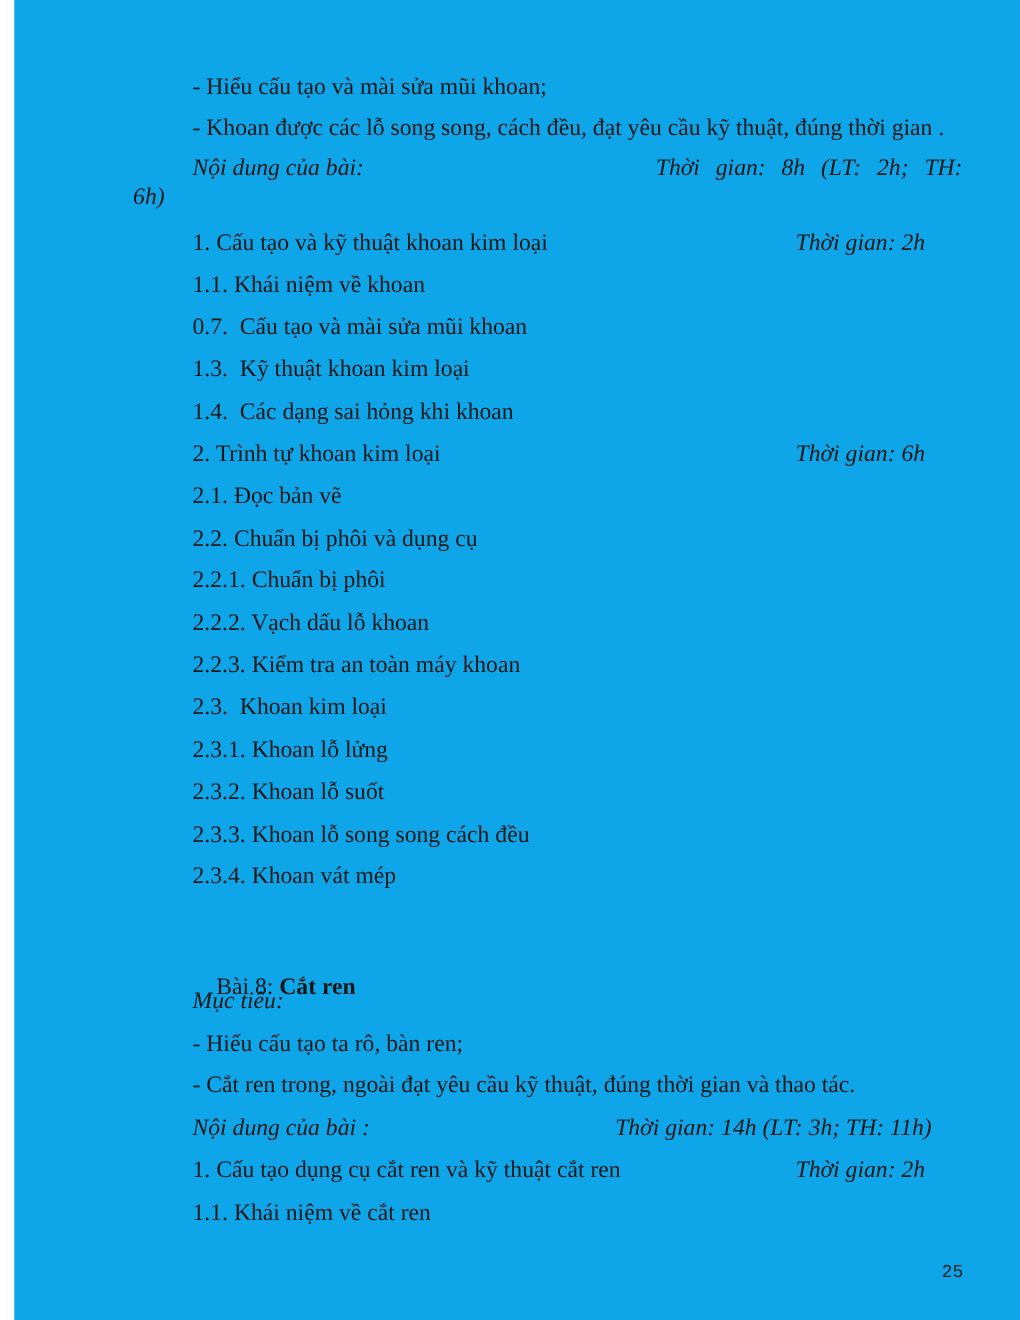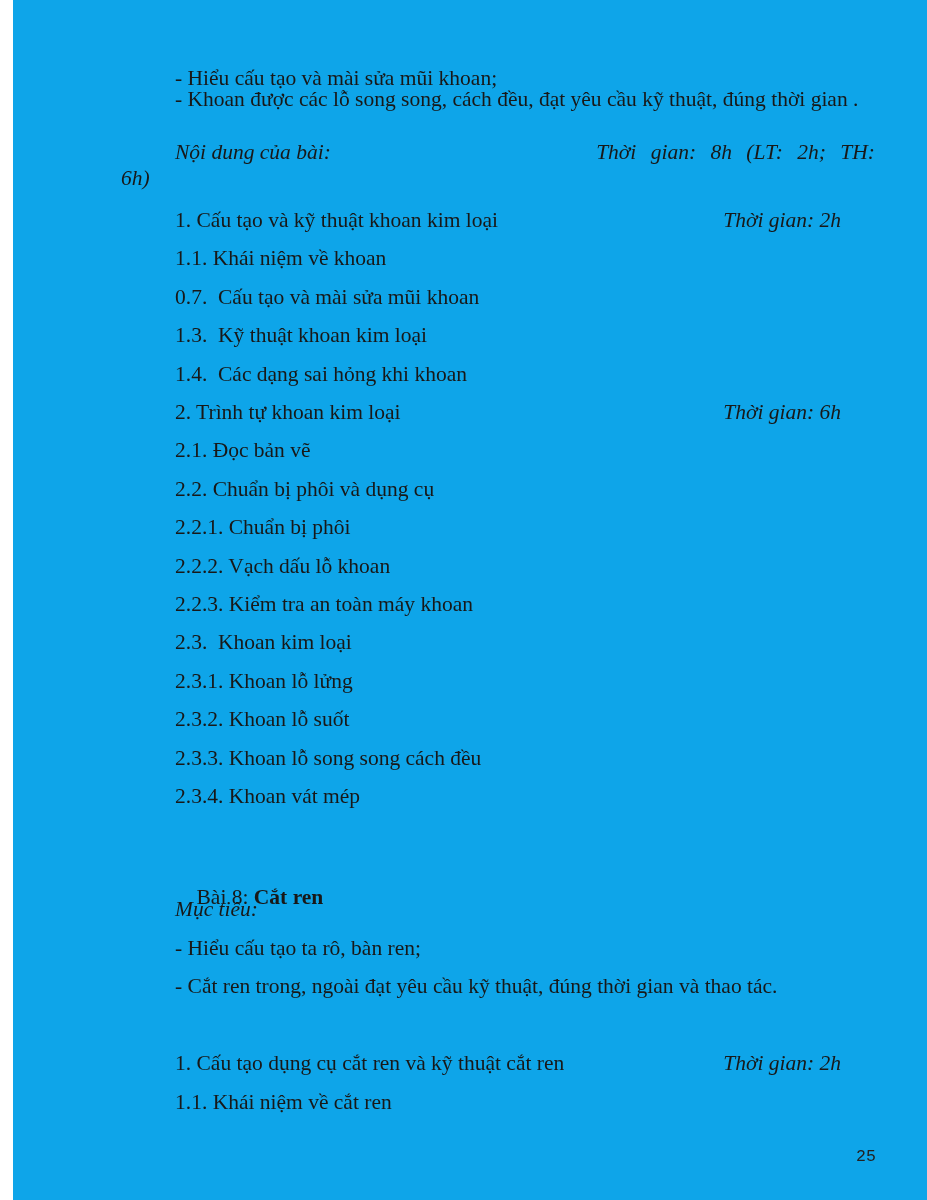--- a/index.html
+++ b/index.html
@@ -42,21 +42,21 @@
     font-size: 16.5px;
     color: #222222;
   }
 </style>
 </head>
 <body>
 
 <div class="page">
 
   <div class="line" style="top:65px">- Hiểu cấu tạo và mài sửa mũi khoan;</div>
-  <div class="line" style="top:86px">- Khoan được các lỗ song song, cách đều, đạt yêu cầu kỹ thuật, đúng thời gian .</div>
+  <div class="line" style="top:103px">- Khoan được các lỗ song song, cách đều, đạt yêu cầu kỹ thuật, đúng thời gian .</div>
 
   <div class="line two w-full" style="top:139px">
     <span class="it">Nội dung của bài:</span>
     <span class="it justify-wide">Thời gian: 8h (LT: 2h; TH:</span>
   </div>
   <div class="line wrapline it" style="top:165px">6h)</div>
 
   <div class="line two w-time" style="top:207px">
     <span>1. Cấu tạo và kỹ thuật khoan kim loại</span>
     <span class="it">Thời gian: 2h</span>
@@ -84,20 +84,24 @@
   <div class="line" style="top:783px">2.3.4. Khoan vát mép</div>
 
   <div class="line" style="top:858px">
     <span>Bài 8: </span><span class="b">Cắt ren</span>
   </div>
 
   <div class="line it" style="top:896px">Mục tiêu:</div>
   <div class="line" style="top:935px">- Hiểu cấu tạo ta rô, bàn ren;</div>
   <div class="line" style="top:973px">- Cắt ren trong, ngoài đạt yêu cầu kỹ thuật, đúng thời gian và thao tác.</div>
 
+  <div class="line two w-time-b" style="top:1012px">
+    <span class="it">Nội dung của bài :</span>
+    <span class="it">Thời gian: 14h (LT: 3h; TH: 11h)</span>
+  </div>
 
   <div class="line two w-time" style="top:1050px">
     <span>1. Cấu tạo dụng cụ cắt ren và kỹ thuật cắt ren</span>
     <span class="it">Thời gian: 2h</span>
   </div>
 
   <div class="line" style="top:1089px">1.1. Khái niệm về cắt ren</div>
 
   <div class="pageno">25</div>
 

